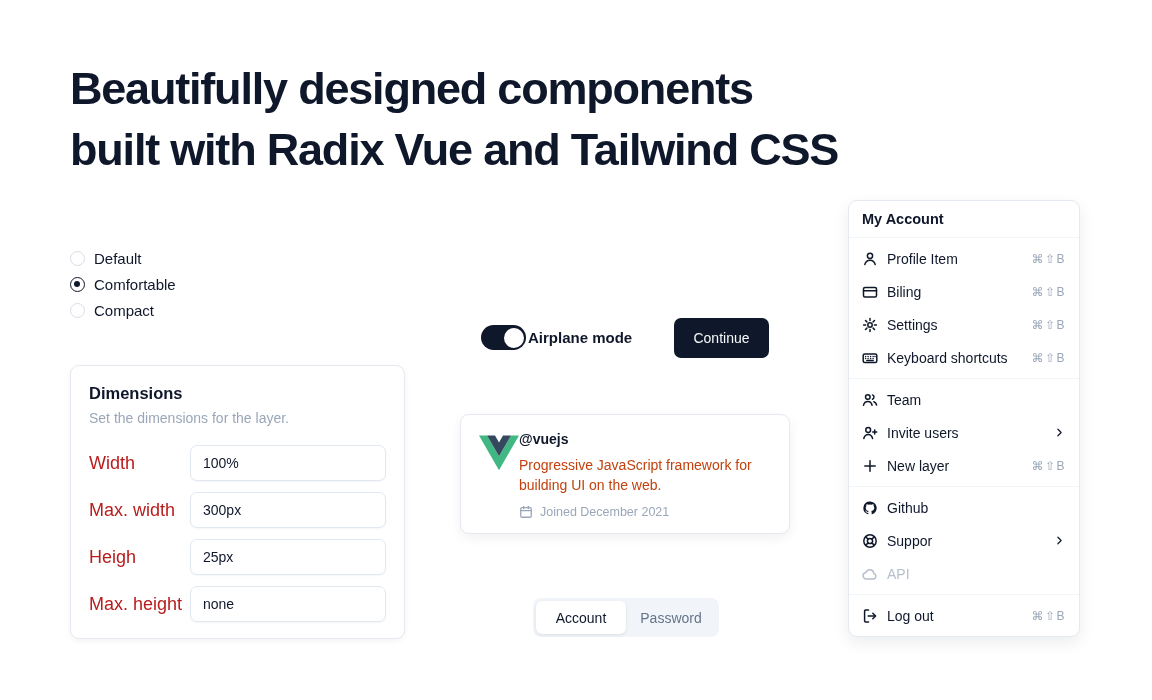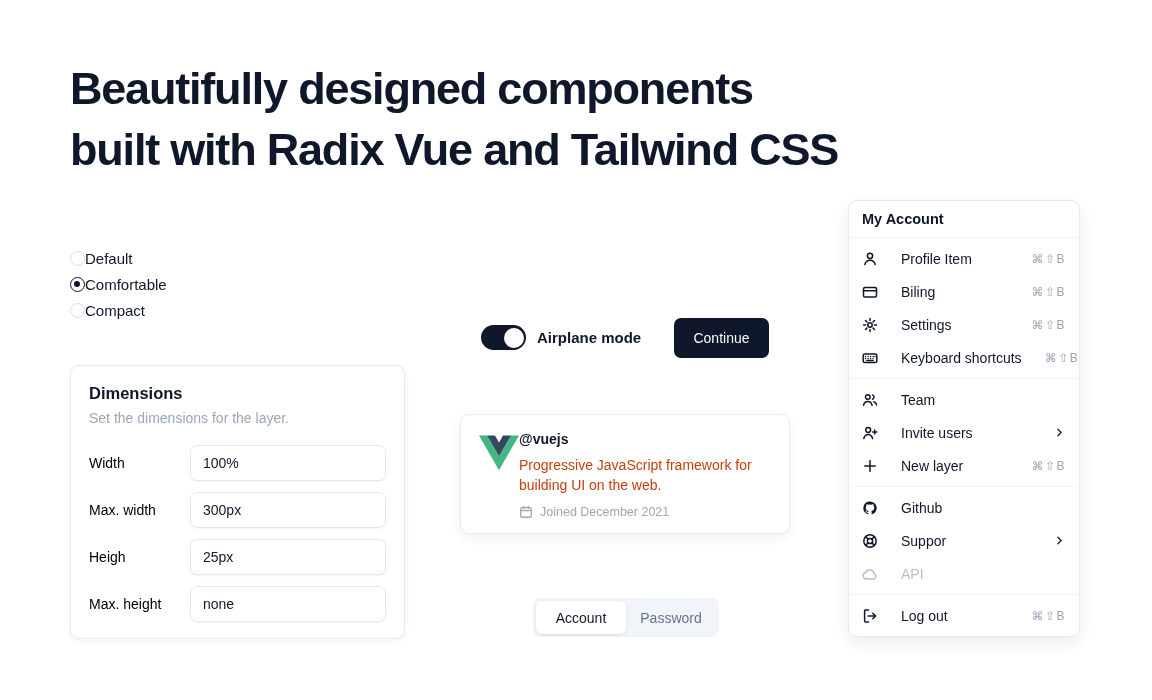--- a/index.html
+++ b/index.html
@@ -4,42 +4,42 @@
 <style>
   * { margin:0; padding:0; box-sizing:border-box; }
   html,body { width:1152px; height:700px; background:#ffffff; font-family:"Liberation Sans", sans-serif; color:#0f172a; }
   .canvas { position:relative; width:1152px; height:700px; overflow:hidden; }
 
   
   .heading { position:absolute; left:70px; top:58px; font-size:45px; font-weight:800; letter-spacing:-1.2px; line-height:1.36; color:#0f172a; }
 
   
   .radio-group { position:absolute; left:70px; top:250px; display:flex; flex-direction:column; gap:9px; }
-  .radio-row { display:flex; align-items:center; gap:0; cursor:pointer; }
+  .radio-row { display:flex; align-items:center; gap:9px; cursor:pointer; }
   .radio-circle { width:15px; height:15px; border-radius:50%; border:1.5px solid #d7dee8; background:#fff; position:relative; flex:none; }
   .radio-row.checked .radio-circle { border-color:#0f172a; }
   .radio-row.checked .radio-circle::after { content:""; position:absolute; left:3px; top:3px; width:6px; height:6px; border-radius:50%; background:#0f172a; }
   .radio-label { font-size:15px; color:#0f172a; }
 
   
-  .switch-row { position:absolute; left:481px; top:325px; display:flex; align-items:center; gap:11px; }
+  .switch-row { position:absolute; left:481px; top:325px; display:flex; align-items:center; gap:2px; }
   .switch { width:45px; height:25px; border-radius:13px; background:#0f172a; position:relative; cursor:pointer; flex:none; }
   .switch-thumb { position:absolute; top:2.5px; right:2.5px; width:20px; height:20px; border-radius:50%; background:#ffffff; }
   .switch-label { font-size:15px; font-weight:600; color:#0f172a; }
 
   
   .continue-btn { position:absolute; left:674px; top:318px; width:95px; height:40px; background:#0f172a; color:#f8fafc; border:none; border-radius:7px; font-size:14px; font-weight:500; font-family:inherit; cursor:pointer; }
 
   
   .dim-card { position:absolute; left:70px; top:365px; width:335px; height:274px; background:#fff; border:1px solid #e5e9f0; border-radius:9px; box-shadow:0 2px 6px rgba(15,23,42,.05); padding:18px 18px; }
   .dim-title { font-size:16.5px; font-weight:700; margin-bottom:7px; }
   .dim-subtitle { font-size:14px; color:#9aa7b8; margin-bottom:19px; }
   .dim-row { display:flex; align-items:center; justify-content:space-between; margin-bottom:11px; }
   .dim-row:last-child { margin-bottom:0; }
-  .dim-label { font-size:14px; font-weight:500; color:#000000; }
+  .dim-label { font-size:18px; font-weight:500; color:#b91c1c; }
   .dim-input { width:196px; height:36px; border:1px solid #e2e8f0; border-radius:7px; padding:0 12px; font-size:14px; color:#0f172a; font-family:inherit; outline:none; box-shadow:0 1px 2px rgba(15,23,42,.04); }
 
   
   .hover-card { position:absolute; left:460px; top:414px; width:330px; background:#fff; border:1px solid #e5e9f0; border-radius:9px; box-shadow:0 4px 12px rgba(15,23,42,.06); padding:16px 18px 14px 18px; display:flex; }
   .vue-logo { width:40px; height:36px; flex:none; margin-top:4px; }
   .hover-body { flex:1; }
   .hover-handle { font-size:14px; font-weight:700; margin-bottom:8px; }
   .hover-desc { font-size:14px; color:#c2410c; line-height:1.45; margin-bottom:9px; }
   .hover-joined { display:flex; align-items:flex-end; gap:7px; color:#9aa7b8; font-size:12.5px; }
   .hover-joined svg { width:14px; height:14px; }
@@ -47,21 +47,21 @@
   
   .tabs { position:absolute; left:533px; top:598px; width:186px; height:39px; background:#f1f5f9; border-radius:8px; padding:3px; display:flex; align-items:stretch;text-align:center; }
   .tab { flex:1; display:flex; align-items:center; justify-content:center; font-size:14px; font-weight:500; color:#64748b; border-radius:6px; cursor:pointer; }
   .tab.active { background:#ffffff; color:#0f172a; box-shadow:0 1px 3px rgba(15,23,42,.1); }
 
   
   .menu { position:absolute; left:848px; top:200px; width:232px; background:#fff; border:1px solid #e5e9f0; border-radius:9px; box-shadow:0 6px 16px rgba(15,23,42,.08); overflow:hidden; }
   .menu-header { padding:10px 13px; font-size:14.5px; font-weight:600; color:#0f172a; }
   .menu-sep { height:1px; background:#f1f5f9; }
   .menu-group { padding:4px 0; }
-  .menu-item { display:flex; align-items:center; gap:23px; height:33px; padding:0 13px; cursor:pointer; }
+  .menu-item { display:flex; align-items:center; gap:9px; height:33px; padding:0 13px; cursor:pointer; }
   .menu-item svg { width:16px; height:16px; flex:none; stroke:#0f172a; }
   .menu-item .mi-label { flex:1; font-size:14px; color:#0f172a; white-space:nowrap; }
   .menu-item .mi-shortcut { font-size:12px; color:#9aa7b8; letter-spacing:1.5px; white-space:nowrap; }
   .menu-item .mi-chevron { width:13px; height:13px; stroke:#0f172a; }
   .menu-item.disabled { cursor:default; }
   .menu-item.disabled svg { stroke:#b6c0cd; }
   .menu-item.disabled .mi-label { color:#b6c0cd; }
 
   svg.stroke-ic { fill:none; stroke-width:1.5; stroke-linecap:round; stroke-linejoin:round; }
 </style>

